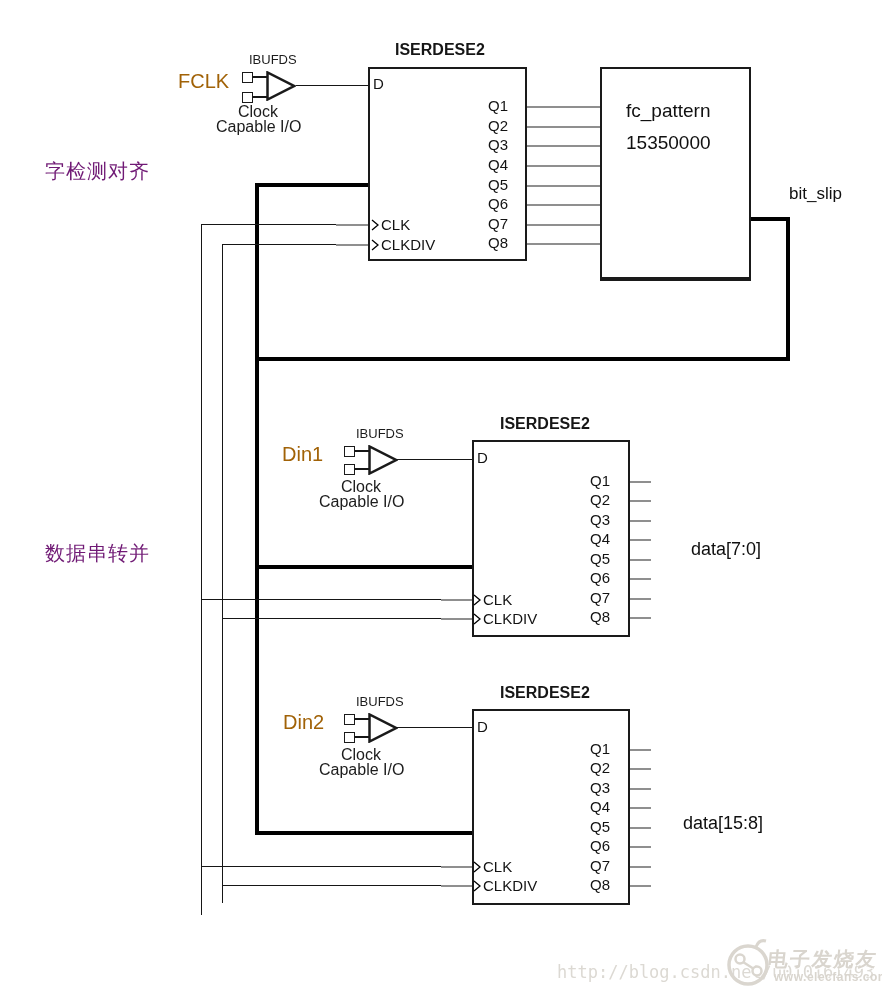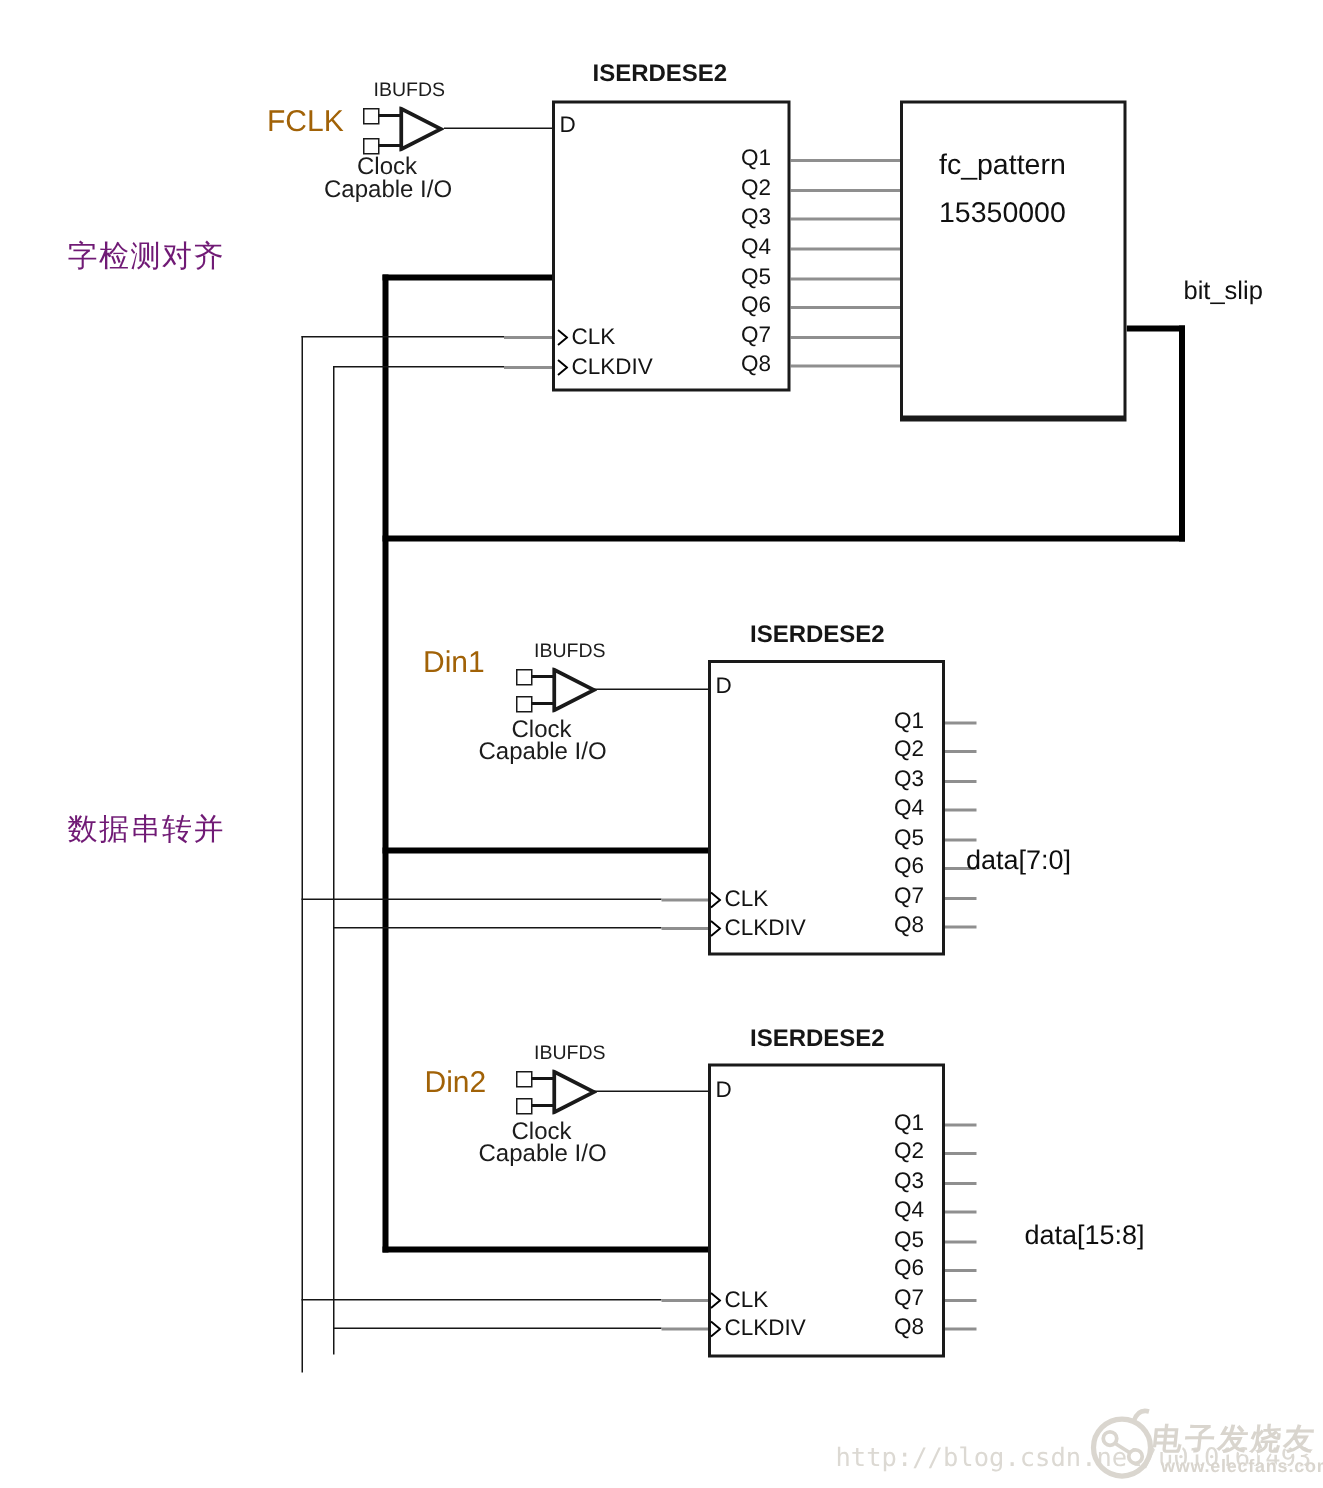--- a/index.html
+++ b/index.html
@@ -5,21 +5,21 @@
   html,body{margin:0;padding:0;background:#fff;}
   .canvas{position:relative;width:882px;height:992px;background:#ffffff;overflow:hidden;
           font-family:"Liberation Sans",sans-serif;}
   .lbl{position:absolute;white-space:nowrap;color:#111;line-height:1;}
   .cjk{font-size:20px;letter-spacing:1px;color:#701a75;}
   .sig{font-size:20px;color:#a16207;}
   .buf-title{font-size:13px;color:#1c1c1c;}
   .buf-cap{font-size:16px;color:#1c1c1c;}
   .blk-title{font-size:16px;font-weight:bold;color:#161616;}
   .pin{font-size:15px;color:#131313;}
-  .qpin{position:absolute;width:32px;text-align:center;font-size:15px;color:#131313;white-space:nowrap;line-height:1;}
+  .qpin{position:absolute;width:32px;text-align:left;font-size:15px;color:#131313;white-space:nowrap;line-height:1;}
   .fc-txt{font-size:19px;color:#101010;}
   .net{font-size:17px;color:#101010;}
   .bus{font-size:18px;color:#0e0e0e;}
   .wire{position:absolute;background:#161616;}
   .gray{background:#8f8f8f;}
   .thick{position:absolute;background:#000;}
   .block{position:absolute;background:#fff;border:2px solid #1a1a1a;box-sizing:border-box;}
   .sq{position:absolute;width:9px;height:9px;border:1.5px solid #1a1a1a;background:#fff;box-sizing:content-box;}
   .tri{position:absolute;}
   .chev{position:absolute;}
@@ -92,21 +92,21 @@
   <div class="qpin" style="left:488px;top:177px;">Q5</div>
   <div class="qpin" style="left:488px;top:196px;">Q6</div>
   <div class="qpin" style="left:488px;top:216px;">Q7</div>
   <div class="qpin" style="left:488px;top:235px;">Q8</div>
 
   <div class="block" style="left:600px;top:67px;width:151px;height:214px;border-bottom-width:4px;"></div>
   <div class="lbl fc-txt" style="left:626px;top:101px;">fc_pattern</div>
   <div class="lbl fc-txt" style="left:626px;top:133px;">15350000</div>
   <div class="lbl net" style="left:789px;top:185px;">bit_slip</div>
 
-  <div class="lbl sig" style="left:282px;top:432px;">Din1</div>
+  <div class="lbl sig" style="left:282px;top:444px;">Din1</div>
   <div class="lbl buf-title" style="left:356px;top:427px;">IBUFDS</div>
   <div class="sq" style="left:344px;top:446px;"></div>
   <div class="sq" style="left:344px;top:464px;"></div>
   <div class="wire" style="left:354px;top:450px;width:16px;height:2px;"></div>
   <div class="wire" style="left:354px;top:468px;width:16px;height:2px;"></div>
   <svg class="tri" style="left:368px;top:445px;" width="30" height="30">
     <polygon points="1.5,1.5 1.5,28.5 28,15" fill="#fff" stroke="#1a1a1a" stroke-width="2.5"></polygon>
   </svg>
   <div class="lbl buf-cap" style="left:341px;top:479px;">Clock</div>
   <div class="lbl buf-cap" style="left:319px;top:494px;">Capable I/O</div>
@@ -138,21 +138,21 @@
     </svg>
   <div class="lbl pin" style="left:483px;top:611px;">CLKDIV</div>
   <div class="qpin" style="left:590px;top:473px;">Q1</div>
   <div class="qpin" style="left:590px;top:492px;">Q2</div>
   <div class="qpin" style="left:590px;top:512px;">Q3</div>
   <div class="qpin" style="left:590px;top:531px;">Q4</div>
   <div class="qpin" style="left:590px;top:551px;">Q5</div>
   <div class="qpin" style="left:590px;top:570px;">Q6</div>
   <div class="qpin" style="left:590px;top:590px;">Q7</div>
   <div class="qpin" style="left:590px;top:609px;">Q8</div>
-  <div class="lbl bus" style="left:644px;top:540px;margin-top:24px;">data[7:0]</div>
+  <div class="lbl bus" style="left:691px;top:540px;">data[7:0]</div>
 
   <div class="lbl sig" style="left:283px;top:712px;">Din2</div>
   <div class="lbl buf-title" style="left:356px;top:695px;">IBUFDS</div>
   <div class="sq" style="left:344px;top:714px;"></div>
   <div class="sq" style="left:344px;top:732px;"></div>
   <div class="wire" style="left:354px;top:718px;width:16px;height:2px;"></div>
   <div class="wire" style="left:354px;top:736px;width:16px;height:2px;"></div>
   <svg class="tri" style="left:368px;top:713px;" width="30" height="30">
     <polygon points="1.5,1.5 1.5,28.5 28,15" fill="#fff" stroke="#1a1a1a" stroke-width="2.5"></polygon>
   </svg>

